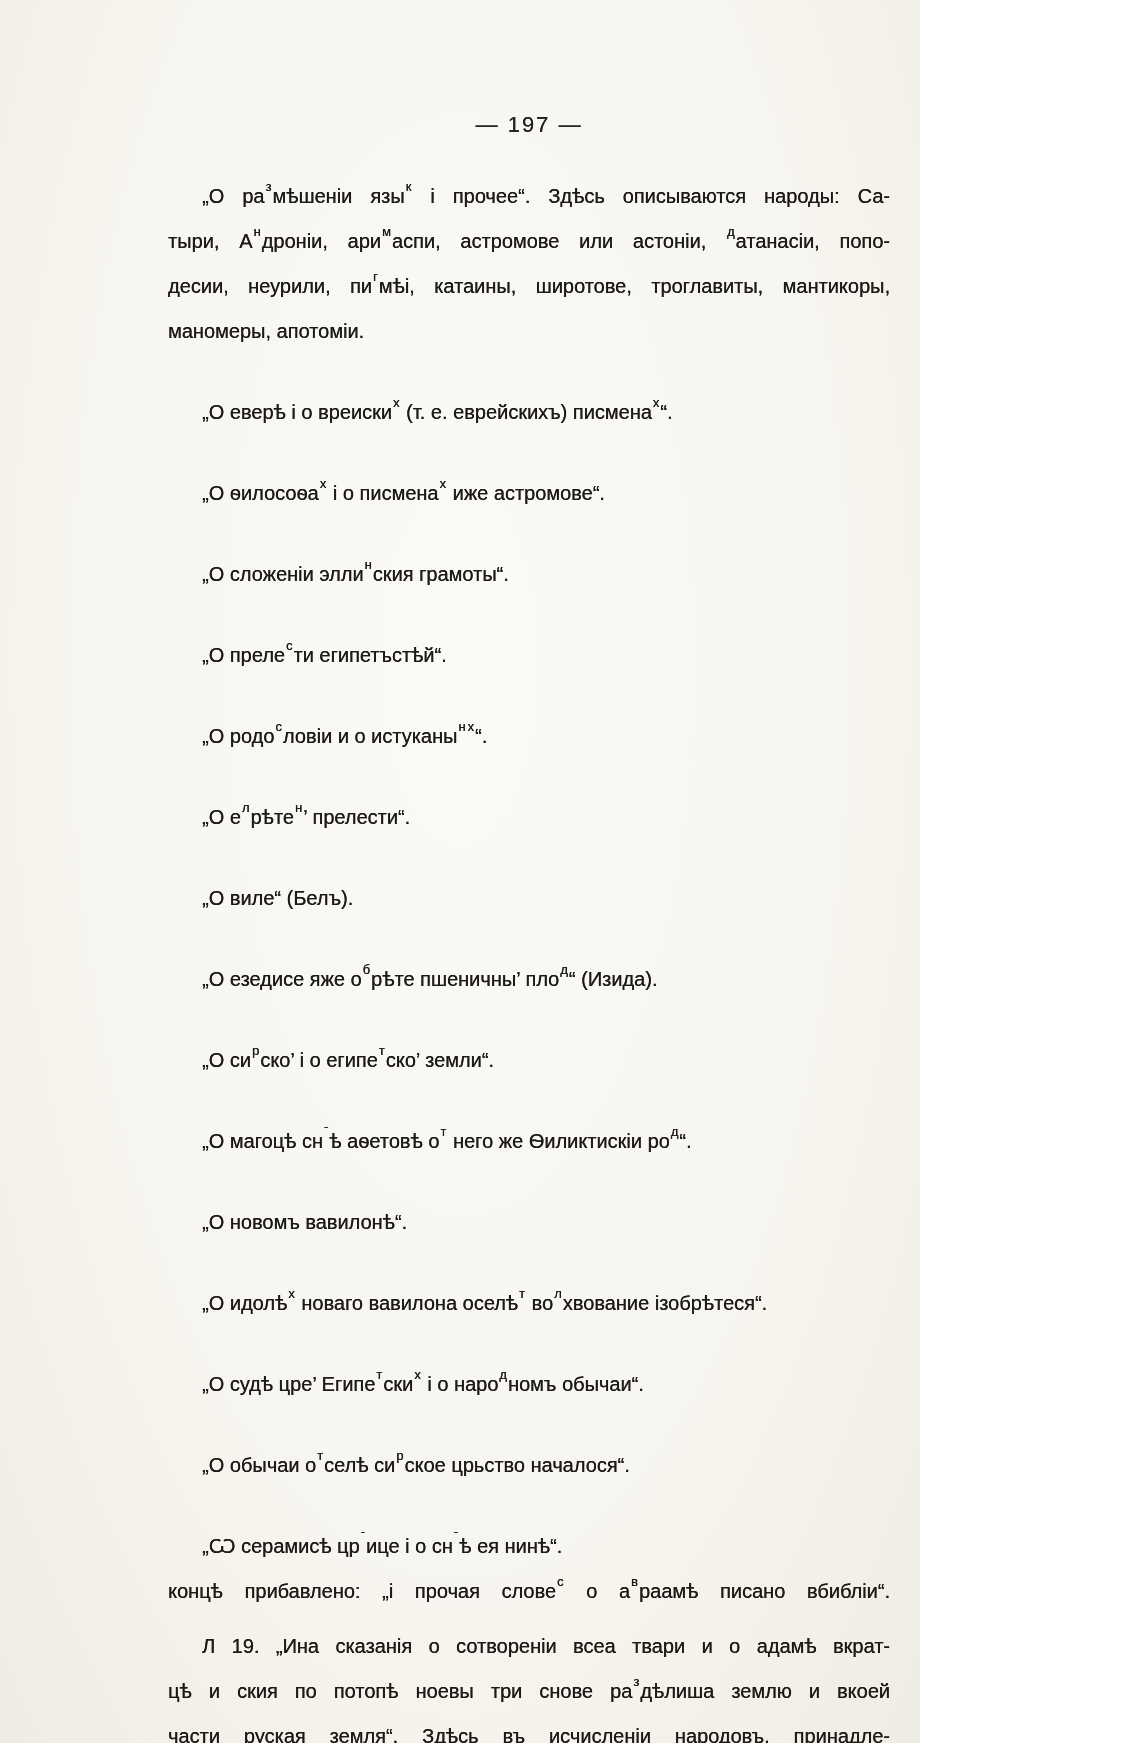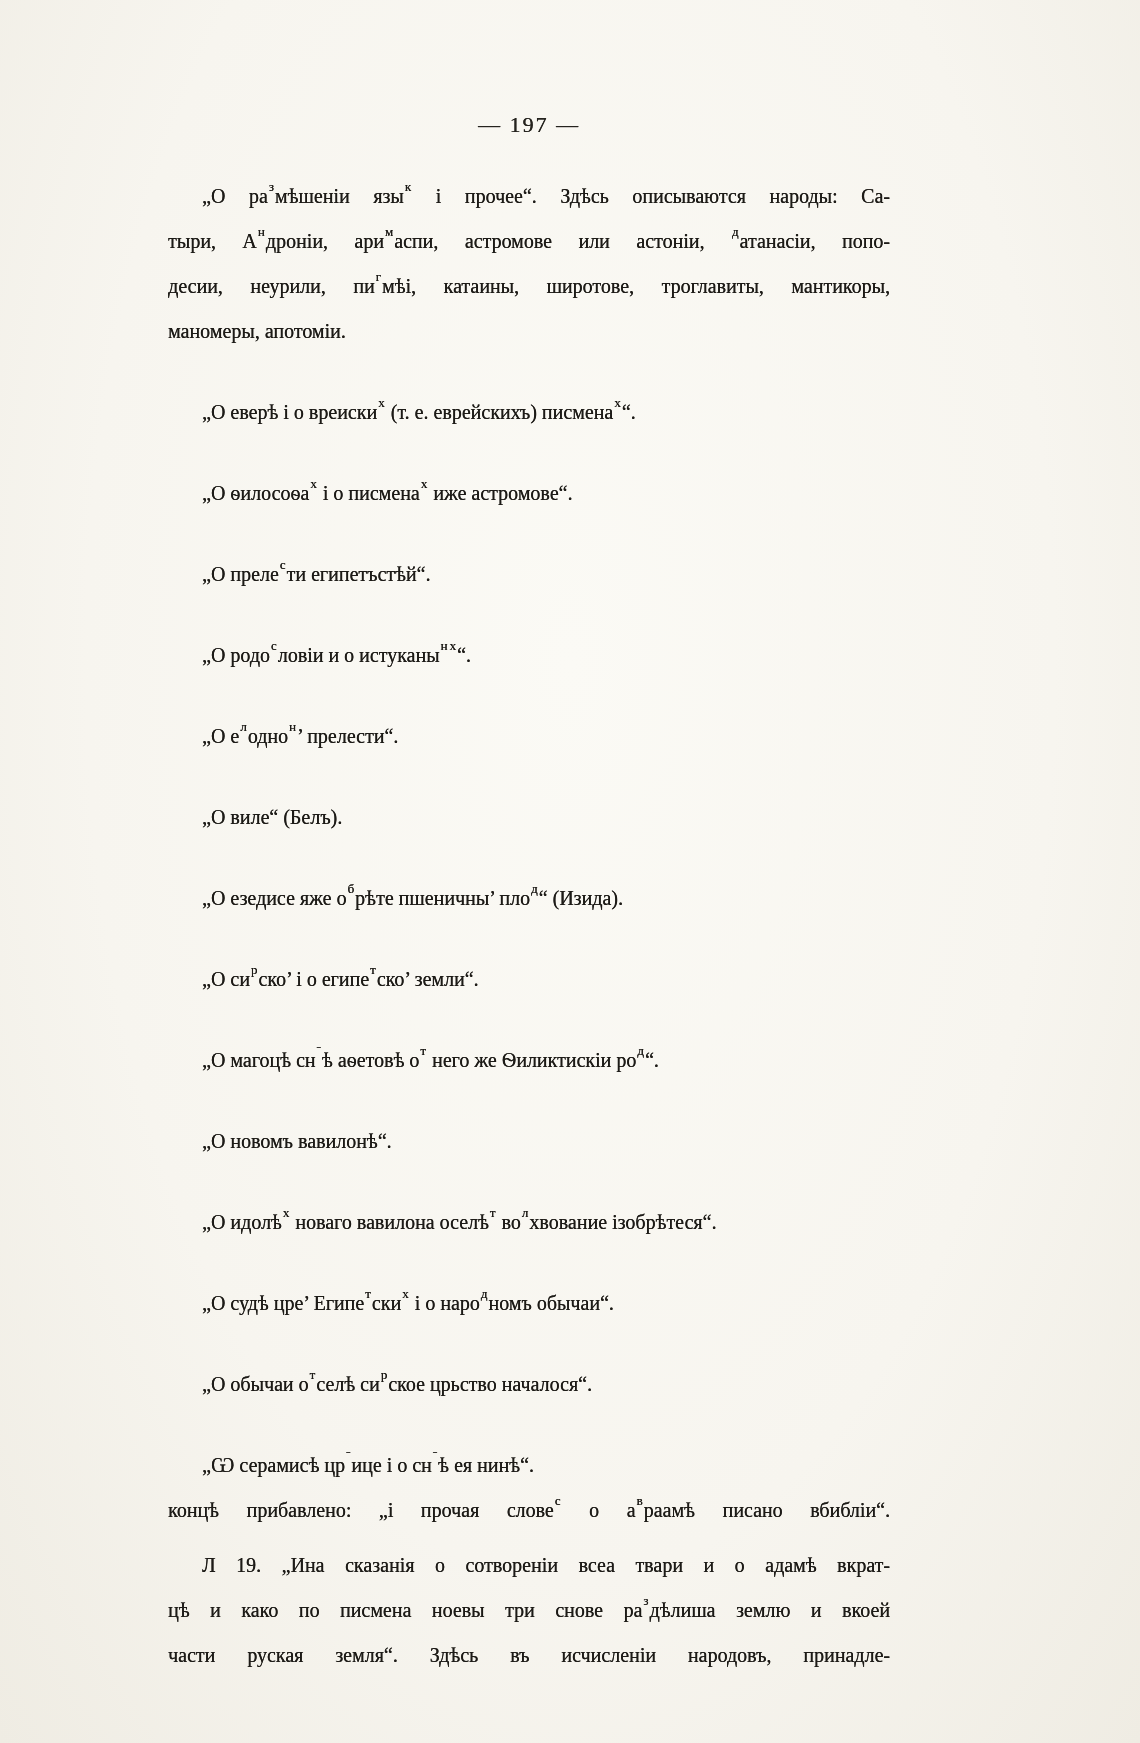--- a/index.html
+++ b/index.html
@@ -1,22 +1,22 @@
 <!DOCTYPE html>
 <html><head>
 <meta charset="utf-8">
 <style>
   html, body { margin: 0; padding: 0; }
   .page {
     position: relative;
-    width: 1140px;
+    width: 920px;
     height: 1743px;
     overflow: hidden;
     background: radial-gradient(ellipse at 50% 38%, #fbfaf5 0%, #f7f5ef 60%, #efece3 100%);
-    font-family: Liberation Serif, serif;
+    font-family: Liberation Sans, sans-serif;
     color: #1d1b17;
   }
   .content {
     position: absolute;
     left: 168px;
     top: 112px;
     width: 722px;
   }
   .pagenum {
     text-align: center;
@@ -53,31 +53,32 @@
 <div class="page">
   <div class="content">
     <div class="pagenum">— 197 —</div>
     <div>
         <div class="line indent justify"><span>„О ра</span><span class="sup">з</span><span>мѣшеніи язы</span><span class="sup">к</span><span> і прочее“. Здѣсь описываются народы: Са-</span></div>
         <div class="line justify"><span>тыри, А</span><span class="sup">н</span><span>дроніи, ари</span><span class="sup">м</span><span>аспи, астромове или астоніи, </span><span class="sup">д</span><span>атанасіи, попо-</span></div>
         <div class="line justify"><span>десии, неурили, пи</span><span class="sup">г</span><span>мѣі, катаины, широтове, троглавиты, мантикоры,</span></div>
         <div class="line"><span>маномеры, апотоміи.</span></div>
         <div class="line indent"><span>„О еверѣ і о вреиски</span><span class="sup">х</span><span> (т. е. еврейскихъ) писмена</span><span class="sup">х</span><span>“.</span></div>
         <div class="line indent"><span>„О ѳилосоѳа</span><span class="sup">х</span><span> і о писмена</span><span class="sup">х</span><span> иже астромове“.</span></div>
+        <div class="line indent"><span>„О сложеніи элли</span><span class="sup">н</span><span>ския грамоты“.</span></div>
         <div class="line indent"><span>„О преле</span><span class="sup">с</span><span>ти египетъстѣй“.</span></div>
         <div class="line indent"><span>„О родо</span><span class="sup">с</span><span>ловіи и о истуканы</span><span class="sup">н</span><span class="sup">х</span><span>“.</span></div>
-        <div class="line indent"><span>„О е</span><span class="sup">л</span><span>одно</span><span class="sup">н</span><span>’ прелести“.</span></div>
+        <div class="line indent"><span>„О е</span><span class="sup">л</span><span>рѣте</span><span class="sup">н</span><span>’ прелести“.</span></div>
         <div class="line indent"><span>„О виле“ (Белъ).</span></div>
         <div class="line indent"><span>„О езедисе яже о</span><span class="sup">б</span><span>рѣте пшеничны’ пло</span><span class="sup">д</span><span>“ (Изида).</span></div>
         <div class="line indent"><span>„О си</span><span class="sup">р</span><span>ско’ і о египе</span><span class="sup">т</span><span>ско’ земли“.</span></div>
         <div class="line indent"><span>„О магоцѣ сн</span><span class="sup">ˉ</span><span>ѣ аѳетовѣ о</span><span class="sup">т</span><span> него же Ѳиликтискіи ро</span><span class="sup">д</span><span>“.</span></div>
         <div class="line indent"><span>„О новомъ вавилонѣ“.</span></div>
         <div class="line indent"><span>„О идолѣ</span><span class="sup">х</span><span> новаго вавилона оселѣ</span><span class="sup">т</span><span> во</span><span class="sup">л</span><span>хвование ізобрѣтеся“.</span></div>
         <div class="line indent"><span>„О судѣ цре’ Египе</span><span class="sup">т</span><span>ски</span><span class="sup">х</span><span> і о наро</span><span class="sup">д</span><span>номъ обычаи“.</span></div>
         <div class="line indent"><span>„О обычаи о</span><span class="sup">т</span><span>селѣ си</span><span class="sup">р</span><span>ское црьство началося“.</span></div>
         <div class="line indent"><span>„Ѡ серамисѣ цр</span><span class="sup">ˉ</span><span>ице і о сн</span><span class="sup">ˉ</span><span>ѣ ея нинѣ“.</span></div>
         <div class="line justify"><span>концѣ прибавлено: „і прочая слове</span><span class="sup">с</span><span> о а</span><span class="sup">в</span><span>раамѣ писано вбибліи“.</span></div>
         <div class="line indent justify gap"><span>Л 19. „Ина сказанія о сотвореніи всеа твари и о адамѣ вкрат-</span></div>
-        <div class="line justify"><span>цѣ и како по писмена ноевы три снове ра</span><span class="sup">з</span><span>дѣлиша землю и вкоей</span></div>
+        <div class="line justify"><span>цѣ и ския по потопѣ ноевы три снове ра</span><span class="sup">з</span><span>дѣлиша землю и вкоей</span></div>
         <div class="line justify"><span>части руская земля“. Здѣсь въ исчисленіи народовъ, принадле-</span></div>
       </div>
   </div>
 </div>
 
 </body></html>

